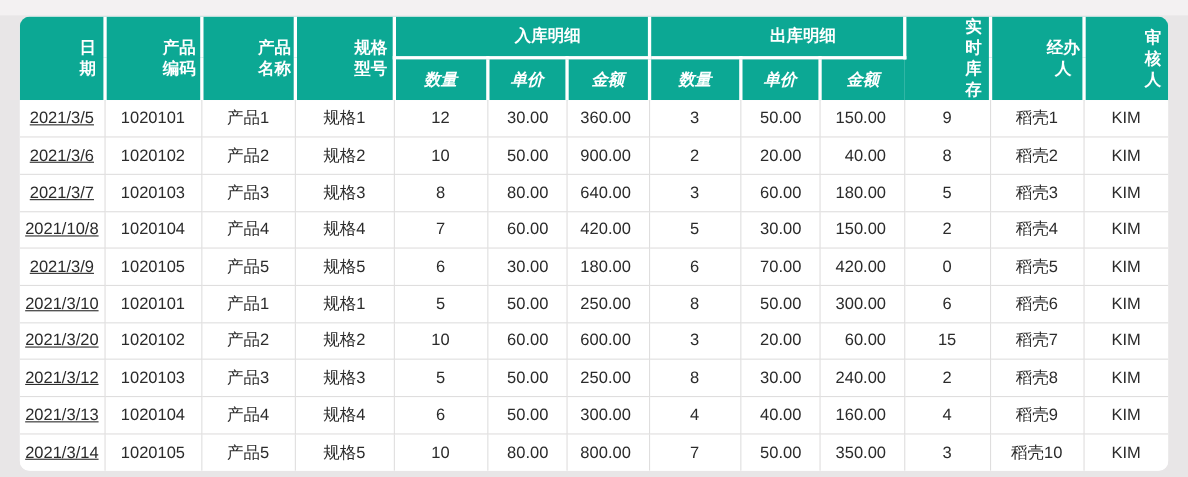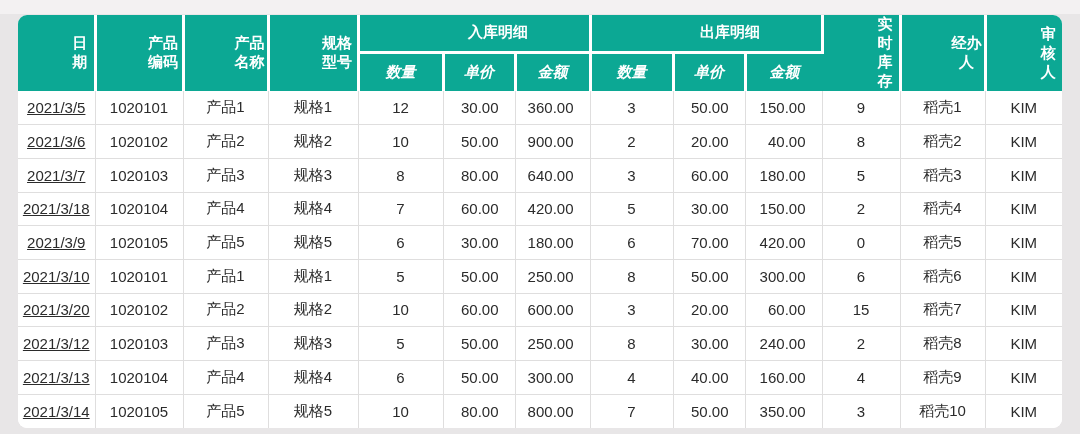--- a/index.html
+++ b/index.html
@@ -145,21 +145,21 @@
           <td>80.00</td>
           <td>640.00</td>
           <td>3</td>
           <td>60.00</td>
           <td>180.00</td>
           <td>5</td>
           <td>稻壳3</td>
           <td>KIM</td>
         </tr>
         <tr>
-          <td>2021/3/18</td>
+          <td>2021/10/8</td>
           <td>1020104</td>
           <td>产品4</td>
           <td>规格4</td>
           <td>7</td>
           <td>60.00</td>
           <td>420.00</td>
           <td>5</td>
           <td>30.00</td>
           <td>150.00</td>
           <td>2</td>

